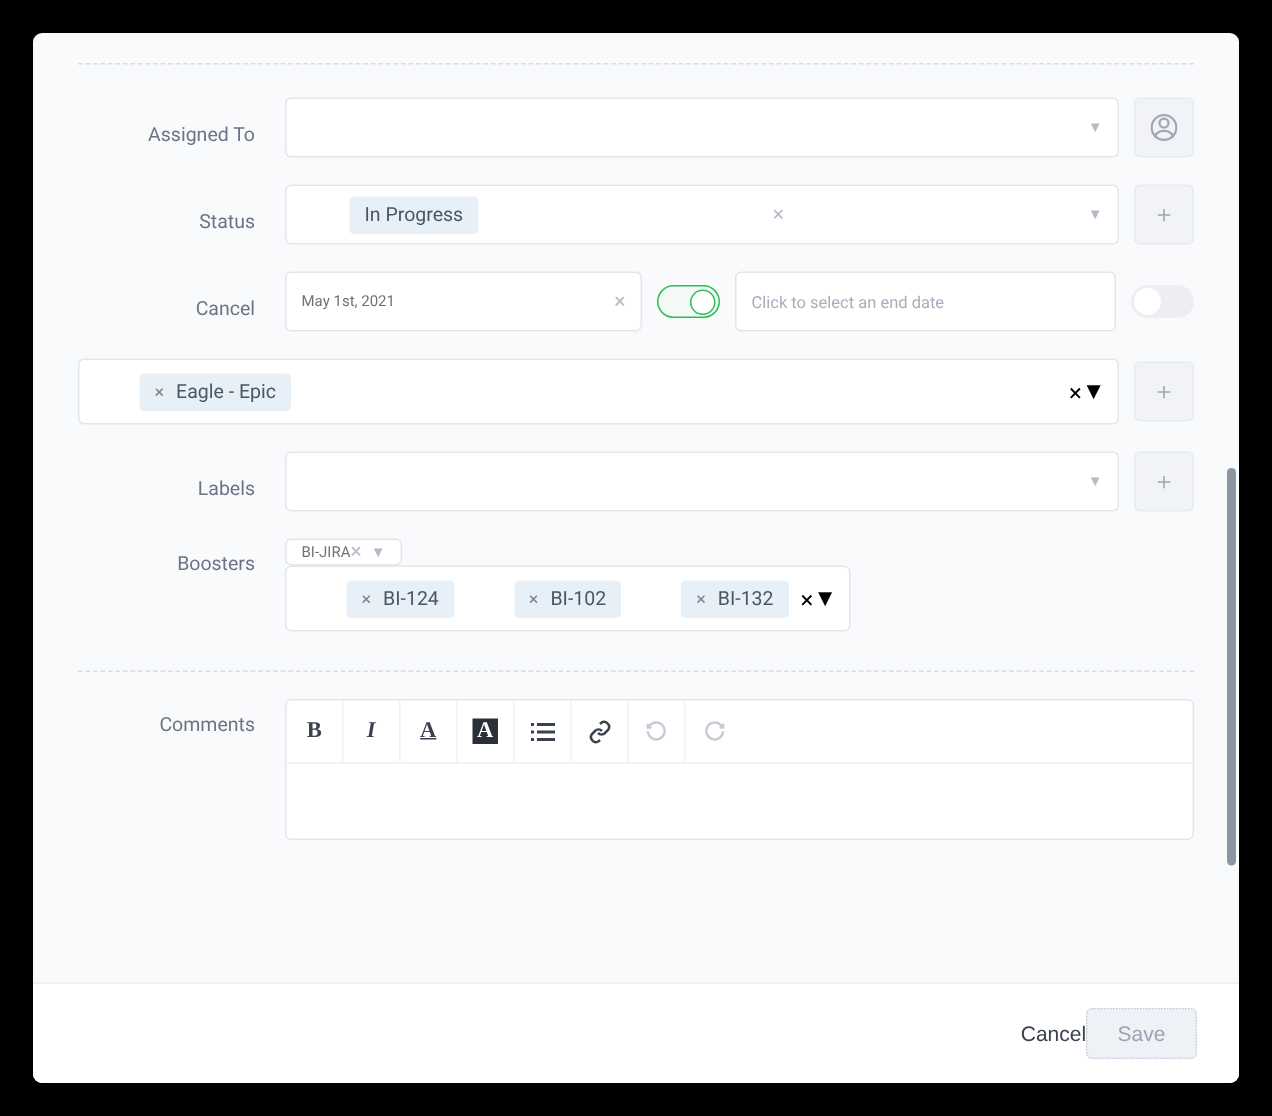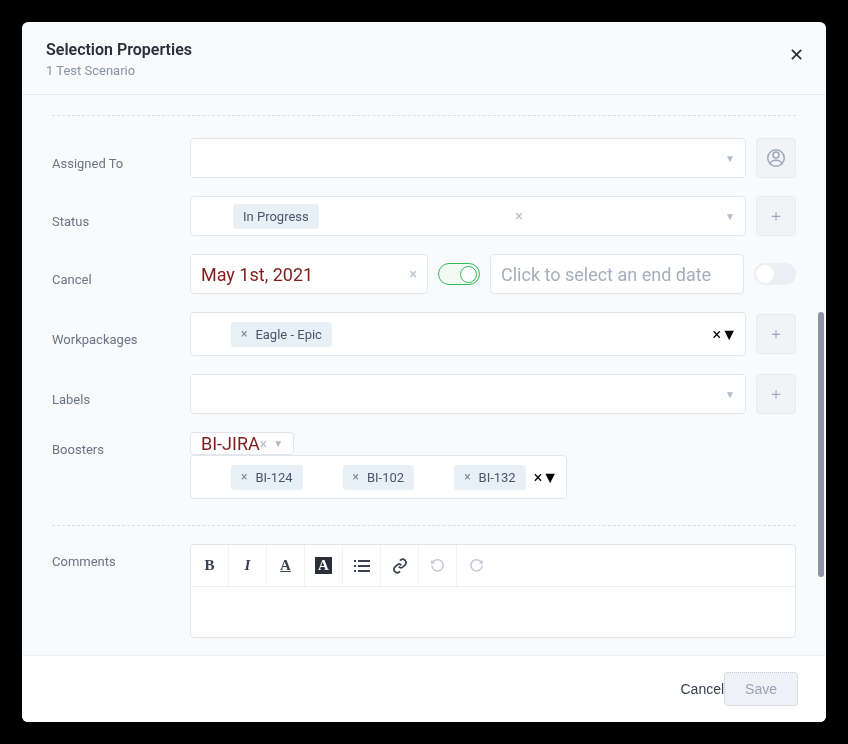--- a/index.html
+++ b/index.html
@@ -8,31 +8,31 @@
 .modal { background: #f9fafc; border-radius: 6px; width: 804px; height: 700px; display: flex; flex-direction: column; overflow: hidden; position: relative; }
 .header { padding: 18px 24px 16px; border-bottom: 1px solid #e5e7ec; position: relative; }
 .header h1 { font-size: 16px; font-weight: 600; color: #2a2f3a; }
 .header .sub { font-size: 13px; color: #8a93a3; margin-top: 4px; }
 .close-btn { position: absolute; right: 22px; top: 22px; cursor: pointer; color: #2a2f3a; font-size: 18px; background: none; border: none; }
 .body { flex: 1; overflow-y: auto; padding: 20px 30px 10px; position: relative; }
 .divider { border-top: 1px dashed #d8dce4; margin: 0 0 22px; }
 .divider2 { border-top: 1px dashed #d8dce4; margin: 26px 0 18px; }
 .row { display: flex; align-items: center; margin-bottom: 18px; }
 .row-top { align-items: flex-start; }
-.label { width: 138px; padding-right: 20px; font-size: 13px; color: #6b7485; padding-top: 10px; }
+.label { width: 138px; text-align: right; padding-right: 20px; font-size: 13px; color: #6b7485; padding-top: 10px; }
 .controls { flex: 1; display: flex; gap: 10px; align-items: center; }
 .select { flex: 1; height: 40px; background: #fff; border: 1px solid #e1e5ec; border-radius: 4px; display: flex; align-items: center; padding: 0 10px; position: relative; }
 .select.sm { flex: initial; width: 238px; }
 .select .caret { color: #b5bcc9; font-size: 10px; margin-left: auto; }
 .select .clear { color: #b5bcc9; font-size: 14px; margin-right: 6px; cursor: pointer; }
 .sq-btn { width: 40px; height: 40px; background: #f1f3f7; border: 1px solid #e7eaf0; border-radius: 4px; display: flex; align-items: center; justify-content: center; color: #9ea7b8; cursor: pointer; font-size: 16px; }
 .chip { background: #e8f0f7; border-radius: 3px; padding: 5px 10px; font-size: 13px; color: #4a5568; display: inline-flex; align-items: center; margin-left: 32px; }
 .chip .x { color: #7a8494; font-size: 12px; margin-right: 8px; cursor: pointer; }
-.text { font-size: 18px; color: #7f1d1d; }
-.placeholder { font-size: 18px; color: #a6aebc; }
+.text { font-size: 10px; color: #737373; }
+.placeholder { font-size: 11px; color: #a6aebc; }
 .toggle { width: 42px; height: 22px; border-radius: 12px; position: relative; cursor: pointer; }
 .toggle-on { background: #f3f9f4; border: 1px solid #2dbd58; }
 .toggle-on .knob { position: absolute; right: 2px; top: 1.5px; width: 17px; height: 17px; border-radius: 50%; background: #fff; border: 1px solid #2dbd58; }
 .toggle-off { background: #eceef3; }
 .toggle-off .knob { position: absolute; left: 2px; top: 2px; width: 18px; height: 18px; border-radius: 50%; background: #fff; }
 .multi { flex: 1; min-height: 44px; background: #fff; border: 1px solid #e1e5ec; border-radius: 4px; display: flex; align-items: center; flex-wrap: wrap; padding: 4px 8px; gap: 8px; position: relative; }
 .multi .end { margin-left: auto; display: flex; align-items: center; }
 .editor { border: 1px solid #e1e5ec; border-radius: 4px; background: #fff; }
 .toolbar { display: flex; border-bottom: 1px solid #eceef3; height: 42px; }
 .tb-btn { width: 38px; display: flex; align-items: center; justify-content: center; color: #3a4150; cursor: pointer; font-size: 15px; font-weight: 700; font-family: Georgia, serif; border-right: 1px solid #f0f2f6; }
@@ -43,27 +43,20 @@
 .btn-save { background: #eef1f6; border: 1px dotted #c3cad7; border-radius: 4px; padding: 8px 20px; font-size: 14px; color: #9aa3b4; cursor: pointer; }
 .scrollbar-ind { position: absolute; right: 2px; top: 290px; width: 6px; height: 265px; background: #8d95a5; border-radius: 3px; }
 svg { display: block; }
 .end-date { flex: 1; }
 </style>
 </head>
 <body>
 
 <div class="outer">
   <div class="modal">
-    <div class="header">
-      <h1>Selection Properties</h1>
-      <div class="sub">1 Test Scenario</div>
-      <button class="close-btn">
-        <span>✕</span>
-      </button>
-    </div>
 
     <div class="body">
       <div class="divider"></div>
 
       <div class="row">
         <div class="label">Assigned To</div>
         <div class="controls">
           <div class="select">
             <span class="caret">▼</span>
           </div>
@@ -104,21 +97,20 @@
           <div class="select end-date">
             <span class="placeholder">Click to select an end date</span>
           </div>
           <div class="toggle toggle-off">
             <div class="knob"></div>
           </div>
         </div>
       </div>
 
       <div class="row">
-        <div class="label">Workpackages</div>
         <div class="controls">
           <div class="multi">
             <span class="chip">
               <span class="x">×</span>
               <span>Eagle - Epic</span>
             </span>
             <span class="end">
               <span class="clear">×</span>
               <span class="caret">▼</span>
             </span>

